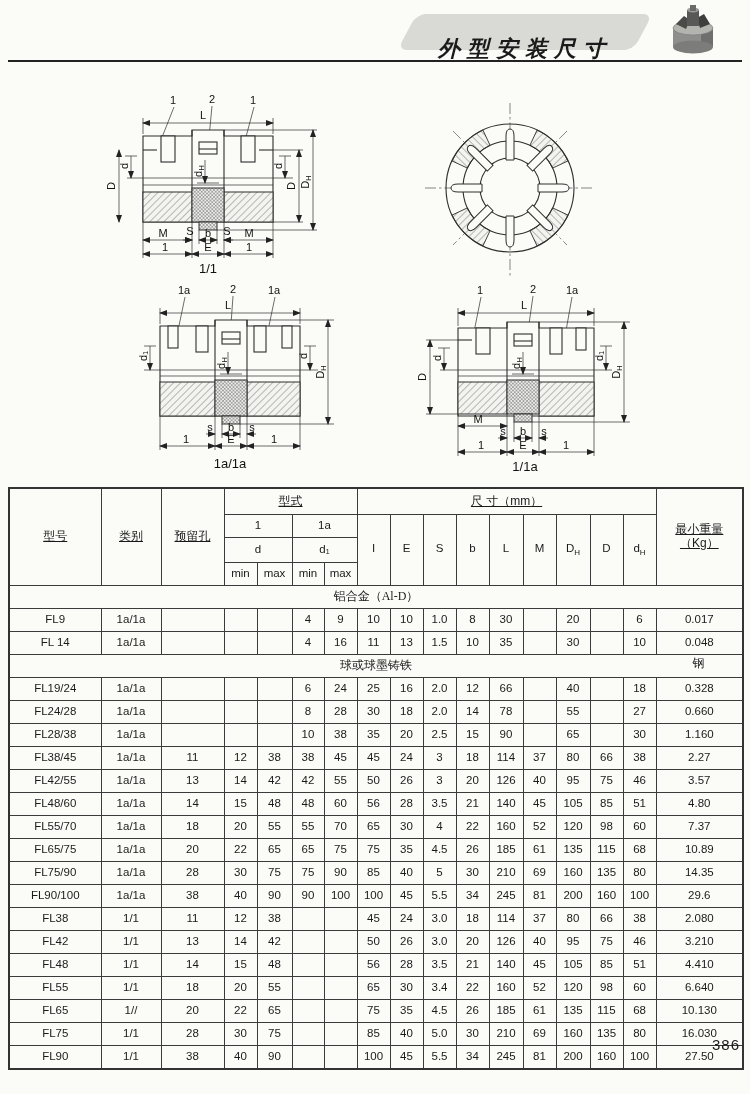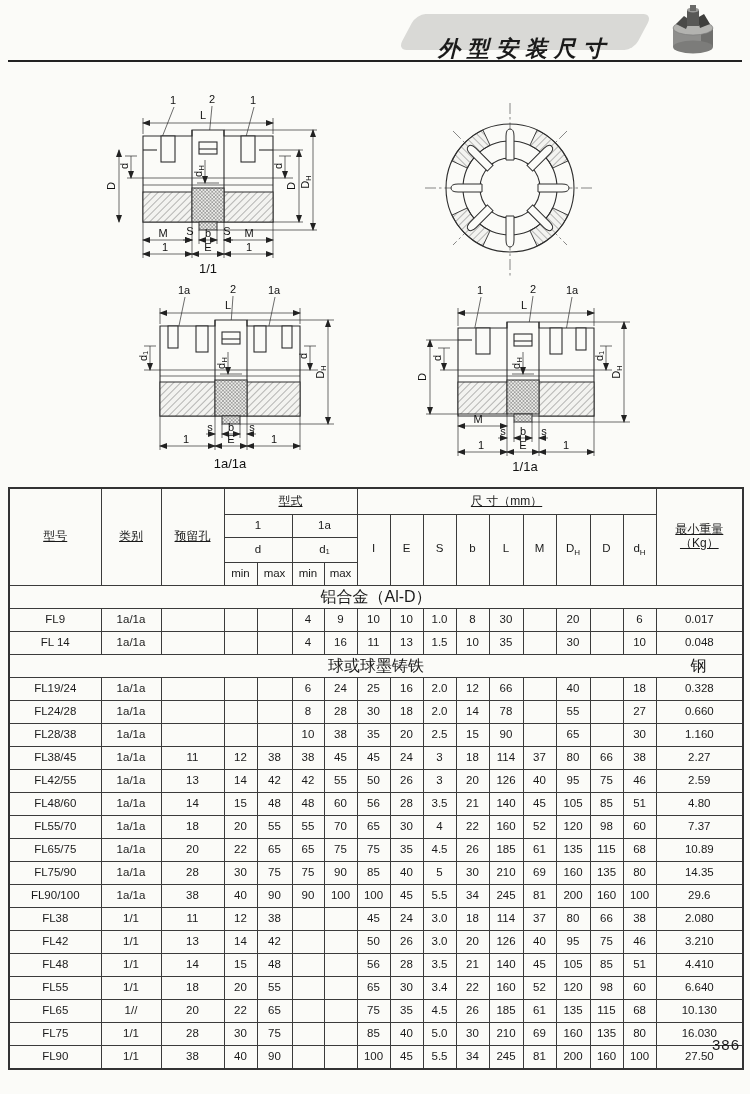--- a/index.html
+++ b/index.html
@@ -28,21 +28,21 @@
   table.spec { position:absolute; left:8px; top:487px; width:734px;
                border-collapse:collapse; table-layout:fixed; text-align:center;
                font-size:11.5px; }
   .spec th, .spec td { border:1px solid #3b3b3b; padding:0; font-weight:normal;
                        height:22px; line-height:1.15; overflow:hidden; white-space:nowrap; }
   .spec { border:2px solid #333; }
   .spec thead tr:nth-child(1) th { height:25px; }
   .spec thead tr:nth-child(3) th { height:24px; }
   .cn { font-size:12px;text-decoration:underline; }
   sub.sb { font-size:8px; }
-  td.section-cell { position:relative; font-size:16px; }
+  td.section-cell { position:relative; font-size:12px;font-family:Liberation Serif, serif; }
   span.sec-right { position:absolute; right:0; top:2px; width:87px; text-align:center; }
 </style>
 </head>
 <body>
 
 <div class="page">
 
   <svg width="0" height="0" style="position:absolute" aria-hidden="true">
     <defs>
       <marker id="as" markerWidth="9" markerHeight="8" refX="1" refY="3" orient="auto" markerUnits="userSpaceOnUse">
@@ -522,21 +522,21 @@
           <td>55</td>
           <td>50</td>
           <td>26</td>
           <td>3</td>
           <td>20</td>
           <td>126</td>
           <td>40</td>
           <td>95</td>
           <td>75</td>
           <td>46</td>
-          <td>2.59</td>
+          <td>3.57</td>
         </tr>
         <tr>
           <td>FL48/60</td>
           <td>1a/1a</td>
           <td>14</td>
           <td>15</td>
           <td>48</td>
           <td>48</td>
           <td>60</td>
           <td>56</td>

